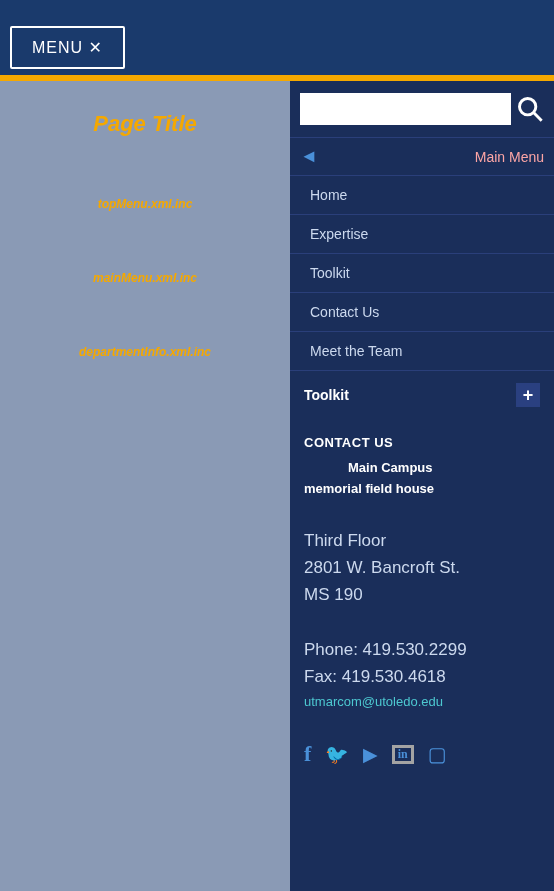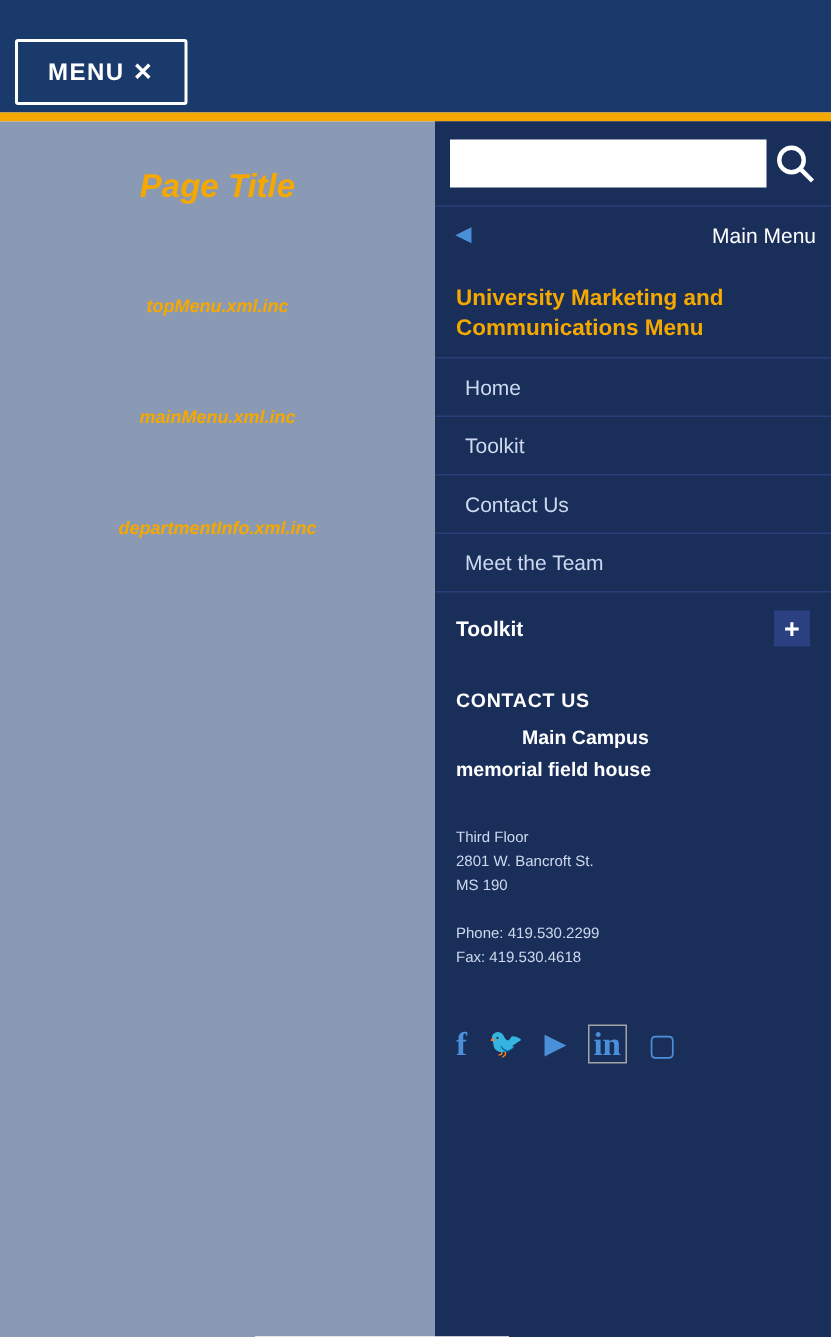--- a/index.html
+++ b/index.html
@@ -17,21 +17,21 @@
       display: flex;
       align-items: center;
       height: 75px;
       padding: 0 10px;
     }
     .menu-button {
       background: #1a3a6c;
       border: 2px solid #ffffff;
       color: #ffffff;
       font-size: 16px;
-      font-weight: bold;
+      font-weight: normal;
       padding: 10px 20px;
       cursor: pointer;
       letter-spacing: 1px;
       border-radius: 2px;
       margin-top: 20px;
     }
 
     
     .gold-bar {
       height: 6px;
@@ -121,21 +121,21 @@
       padding: 8px 10px;
       background: #1a2e5a;
       border-top: 1px solid #2a3f7a;
     }
     .back-arrow {
       color: #4a90d9;
       font-size: 18px;
       cursor: pointer;
     }
     .main-menu-label {
-      color: #ffffff;
+      color: #fca5a5;
       font-size: 14px;
       text-align: right;
     }
 
     
     .section-heading {
       color: #f5a800;
       font-size: 15px;
       font-weight: bold;
       padding: 14px 14px 10px 14px;
@@ -204,21 +204,21 @@
       padding-left: 44px;
     }
     .contact-building {
       color: #ffffff;
       font-size: 13px;
       font-weight: bold;
       margin-bottom: 8px;
     }
     .contact-address {
       color: #ccd9ee;
-      font-size: 10px;
+      font-size: 17px;
       line-height: 1.6;
       margin-bottom: 4px;
       margin-top: 31px;
     }
     .contact-email {
       color: #4dc8d0;
       font-size: 13px;
       text-decoration: none;
       display: block;
       margin-top: 4px;
@@ -265,25 +265,27 @@
           <line x1="15.5" y1="15.5" x2="22" y2="22" stroke="white" stroke-width="2.5"></line>
         </svg>
       </button>
     </div>
 
     <div class="main-menu-bar">
       <span class="back-arrow">◄</span>
       <span class="main-menu-label">Main Menu</span>
     </div>
 
-    <div class="section-heading">University Marketing and Communications Menu</div>
 
     <ul class="nav-list">
       <li>
         <a href="#">Home</a>
+      </li>
+      <li>
+        <a href="#">Expertise</a>
       </li>
       <li>
         <a href="#">Toolkit</a>
       </li>
       <li>
         <a href="#">Contact Us</a>
       </li>
       <li>
         <a href="#">Meet the Team</a>
       </li>
@@ -299,24 +301,25 @@
       <div class="contact-campus">Main Campus</div>
       <div class="contact-building">memorial field house</div>
       <div class="contact-address">
         <span>Third Floor</span><br>
         <span>2801 W. Bancroft St.</span><br>
         <span>MS 190</span><br>
         <br>
         <span>Phone: 419.530.2299</span><br>
         <span>Fax: 419.530.4618</span>
       </div>
+      <a href="#" class="contact-email">utmarcom@utoledo.edu</a>
     </div>
 
     <div class="social-bar">
       <a href="#" class="social-icon" style="font-family: serif; font-weight: bold; font-size:22px;">f</a>
       <a href="#" class="social-icon" style="font-size:19px;">🐦</a>
       <a href="#" class="social-icon" style="font-size:19px;">▶</a>
-      <a href="#" class="social-icon" style="font-family: serif; font-weight: bold; font-size:22px; border: 1px solid #a3a3a3; padding: 0 3px; line-height:1.1;">in</a>
+      <a href="#" class="social-icon" style="font-family: serif; font-weight: bold; font-size:12px; border: 3px solid #a3a3a3; padding: 0 3px; line-height:1.1;">in</a>
       <a href="#" class="social-icon" style="font-size:20px;">▢</a>
     </div>
 
   </div>
 </div>
 
 </body></html>

